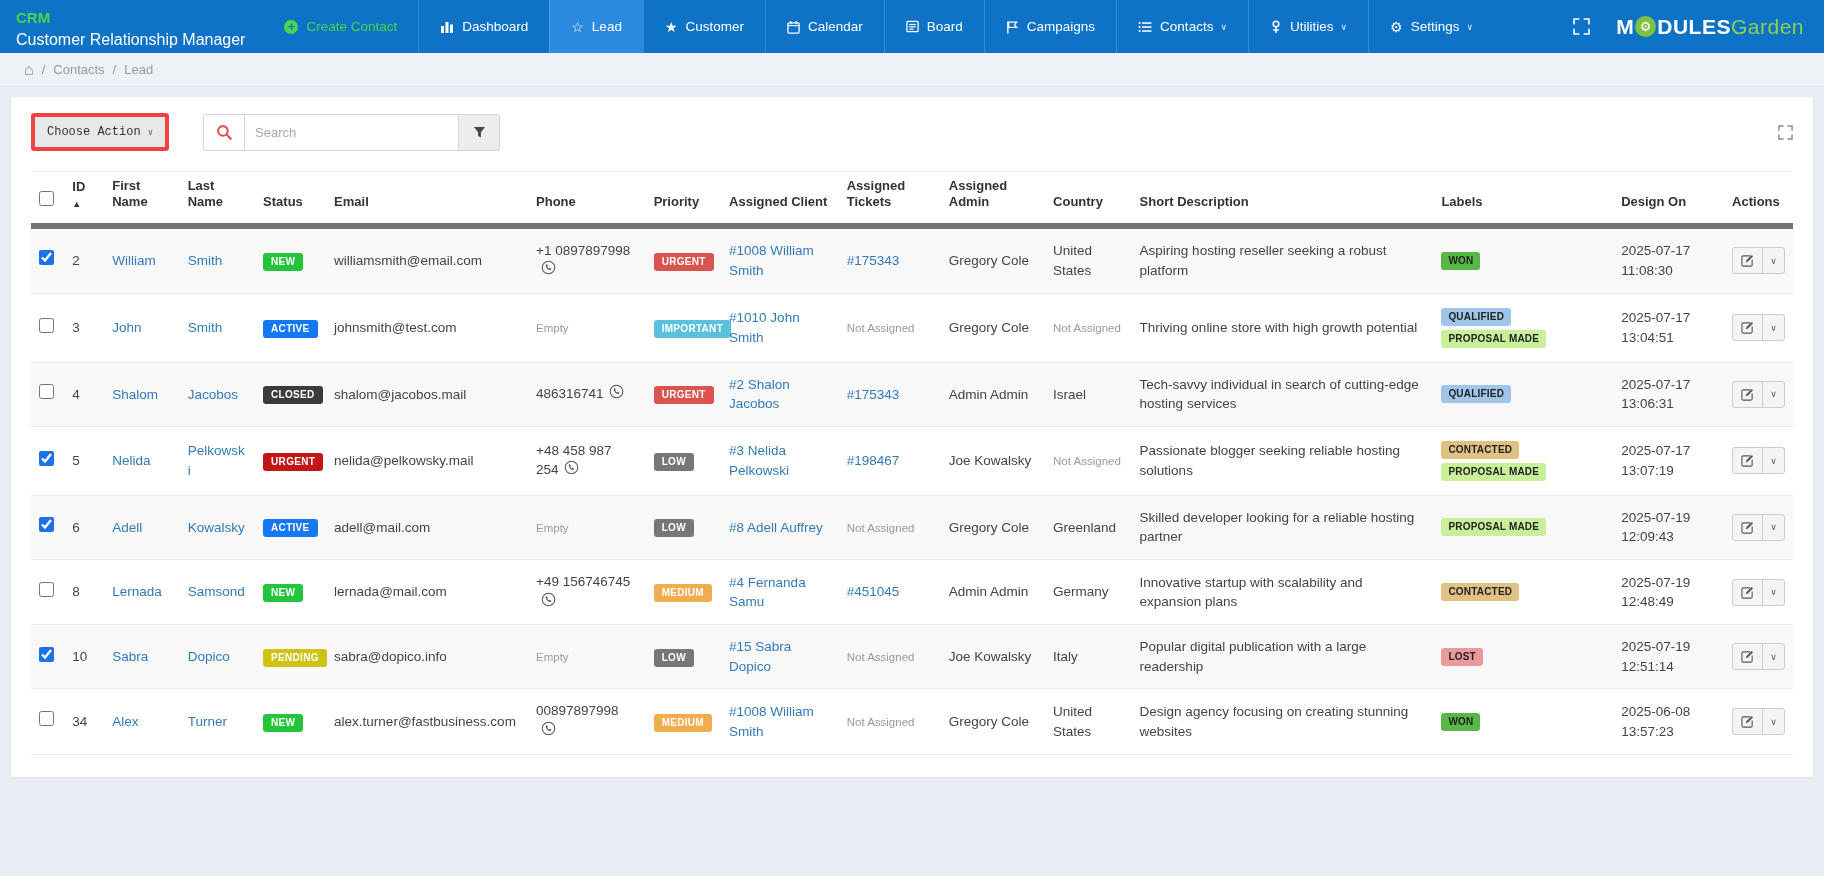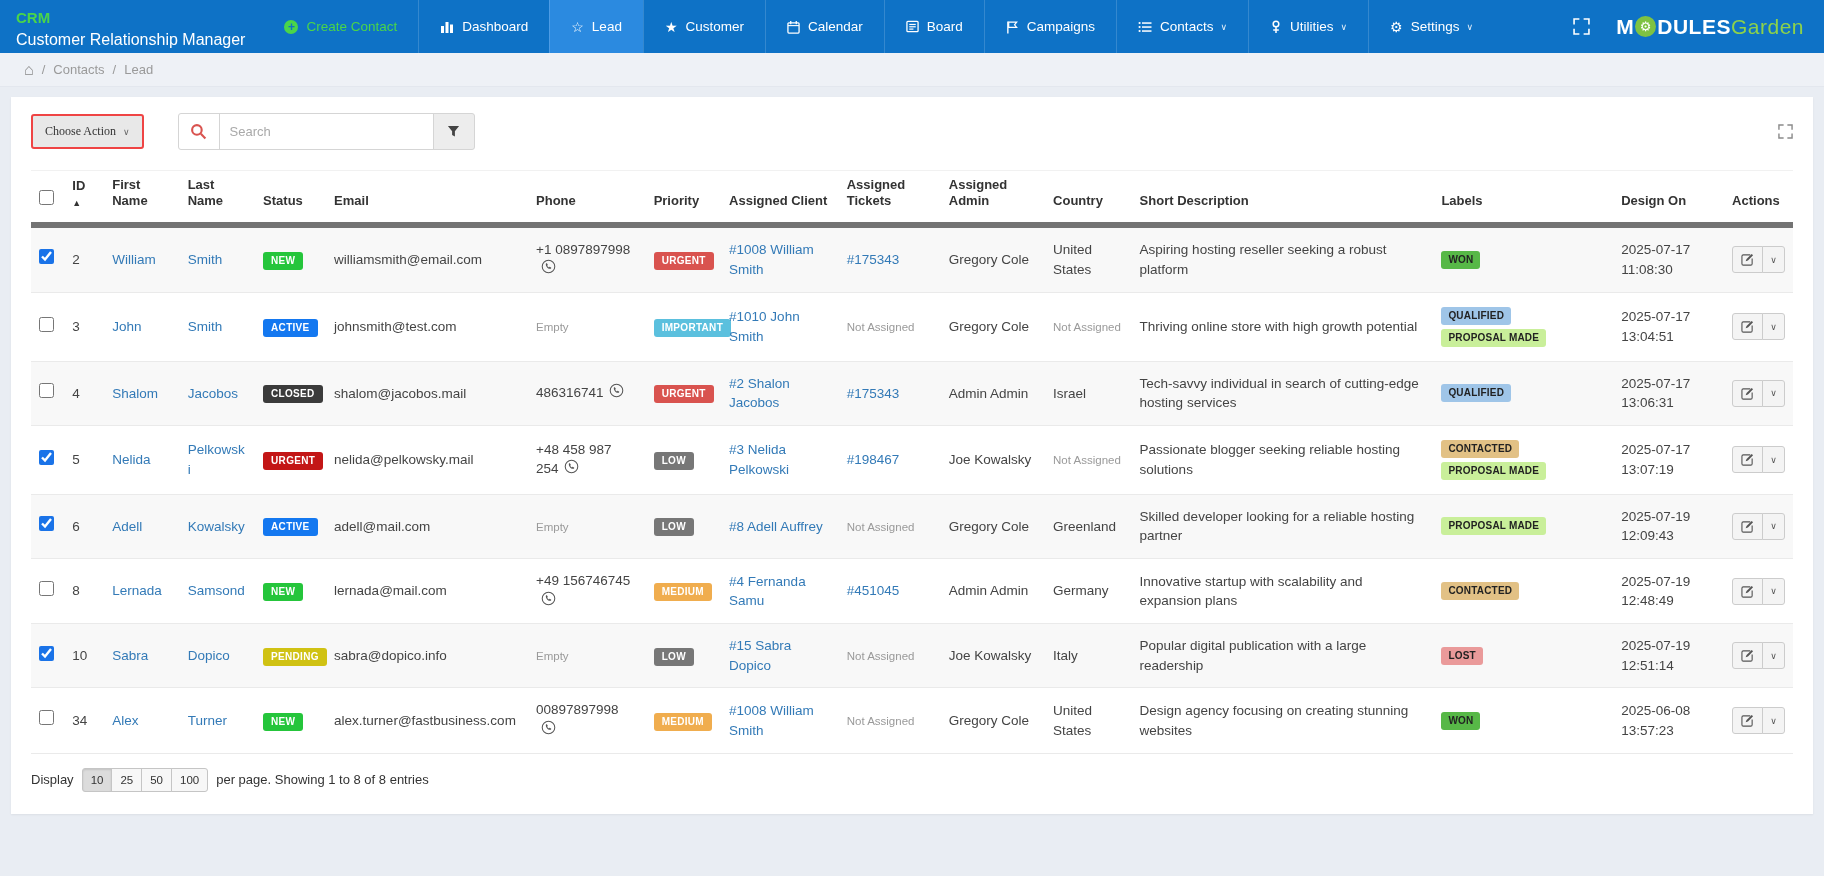--- a/index.html
+++ b/index.html
@@ -49,23 +49,23 @@
   }
   .breadcrumb .home { font-size: 16px; color: #8a8a8a; cursor: pointer; line-height: 1; }
   .breadcrumb a { color: #9a9a9a; text-decoration: none; cursor: pointer; }
   
   .card {
     background: #fff; margin: 10px 11px 0 11px; padding: 16px 20px 22px 20px;
     box-shadow: 0 1px 2px rgba(0,0,0,0.06);
   }
   .toolbar { display: flex; align-items: center; }
   .btn-choose {
-    background: #e8e8e8; border: 2px solid #ef4444; border-radius: 3px;
+    background: #e8e8e8; border: 4px solid #ef4444; border-radius: 3px;
     padding: 8px 12px; font-size: 12px; color: #333; cursor: pointer;
-    font-family: Liberation Serif, serif; display: inline-flex; align-items: center; gap: 7px; justify-content: center;
+    font-family: Liberation Mono, monospace; display: inline-flex; align-items: center; gap: 7px; justify-content: center;
   }
   .btn-choose .caret { color: #555; margin-left: 0; }
   .search-group { display: inline-flex; margin-left: 34px; height: 37px; }
   .addon {
     width: 42px; display: inline-flex; align-items: center; justify-content: center;
     border: 1px solid #d5d5d5; background: #fff; cursor: pointer;
   }
   .addon.search-addon { border-radius: 3px 0 0 3px; }
   .addon.filter-addon { background: #ededed; border-radius: 0 3px 3px 0; margin-left: -1px; }
   .search-input {
@@ -534,23 +534,13 @@
                   <path d="M10 2H2.5A1.5 1.5 0 0 0 1 3.5v8A1.5 1.5 0 0 0 2.5 13h8A1.5 1.5 0 0 0 12 11.5V6"></path>
                   <path d="M5 9l1-2.5L11.5 1 13 2.5 7.5 8 5 9z" fill="#555" stroke="none"></path>
                 </svg>
               </button>
               <button class="btn-sm btn-caret">∨</button>
             </span></td>
         </tr>
       </tbody>
   </table>
 
-  <div class="table-footer">
-    <span>Display</span>
-    <span class="page-size-group" id="page-sizes">
-        <button class="page-size-btn active">10</button>
-        <button class="page-size-btn">25</button>
-        <button class="page-size-btn">50</button>
-        <button class="page-size-btn">100</button>
-      </span>
-    <span>per page. Showing 1 to 8 of 8 entries</span>
-  </div>
 </div>
 
 </body></html>

